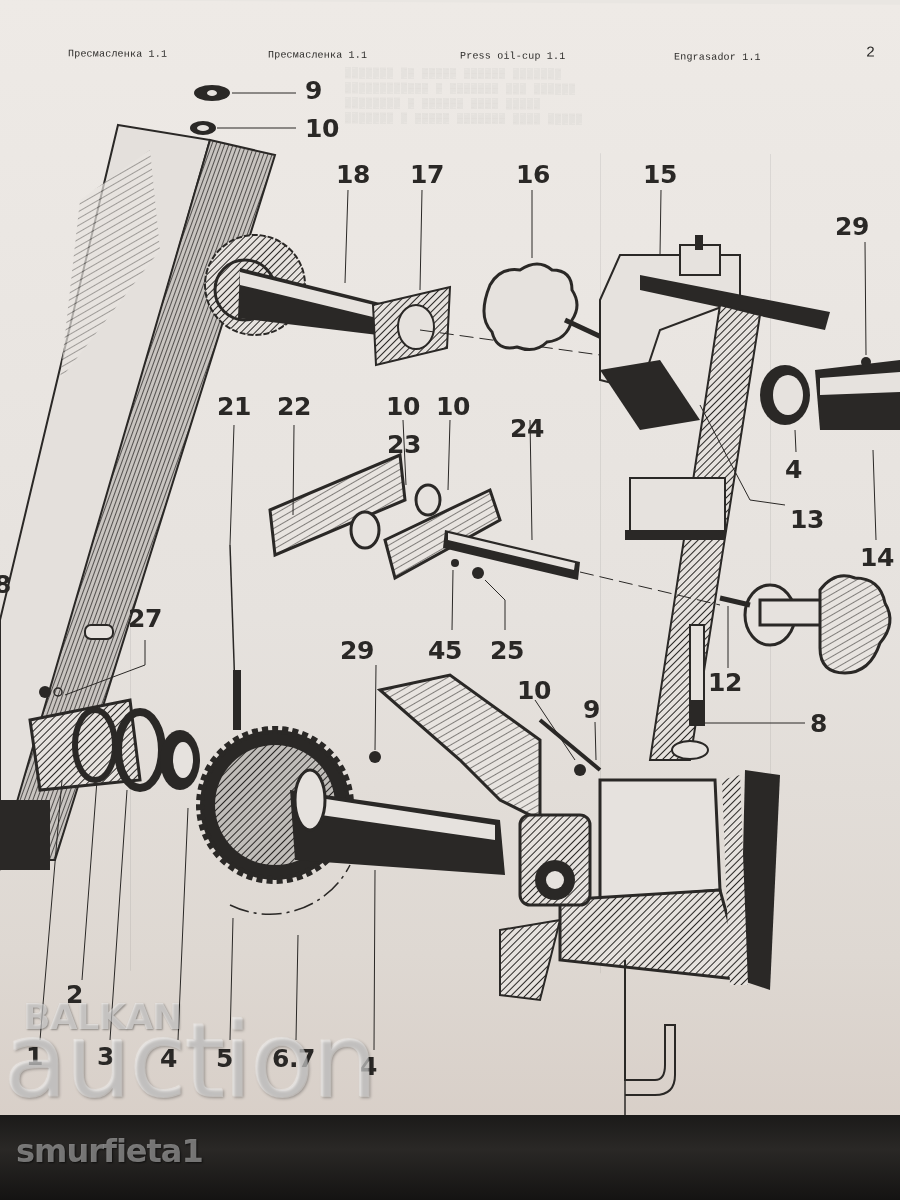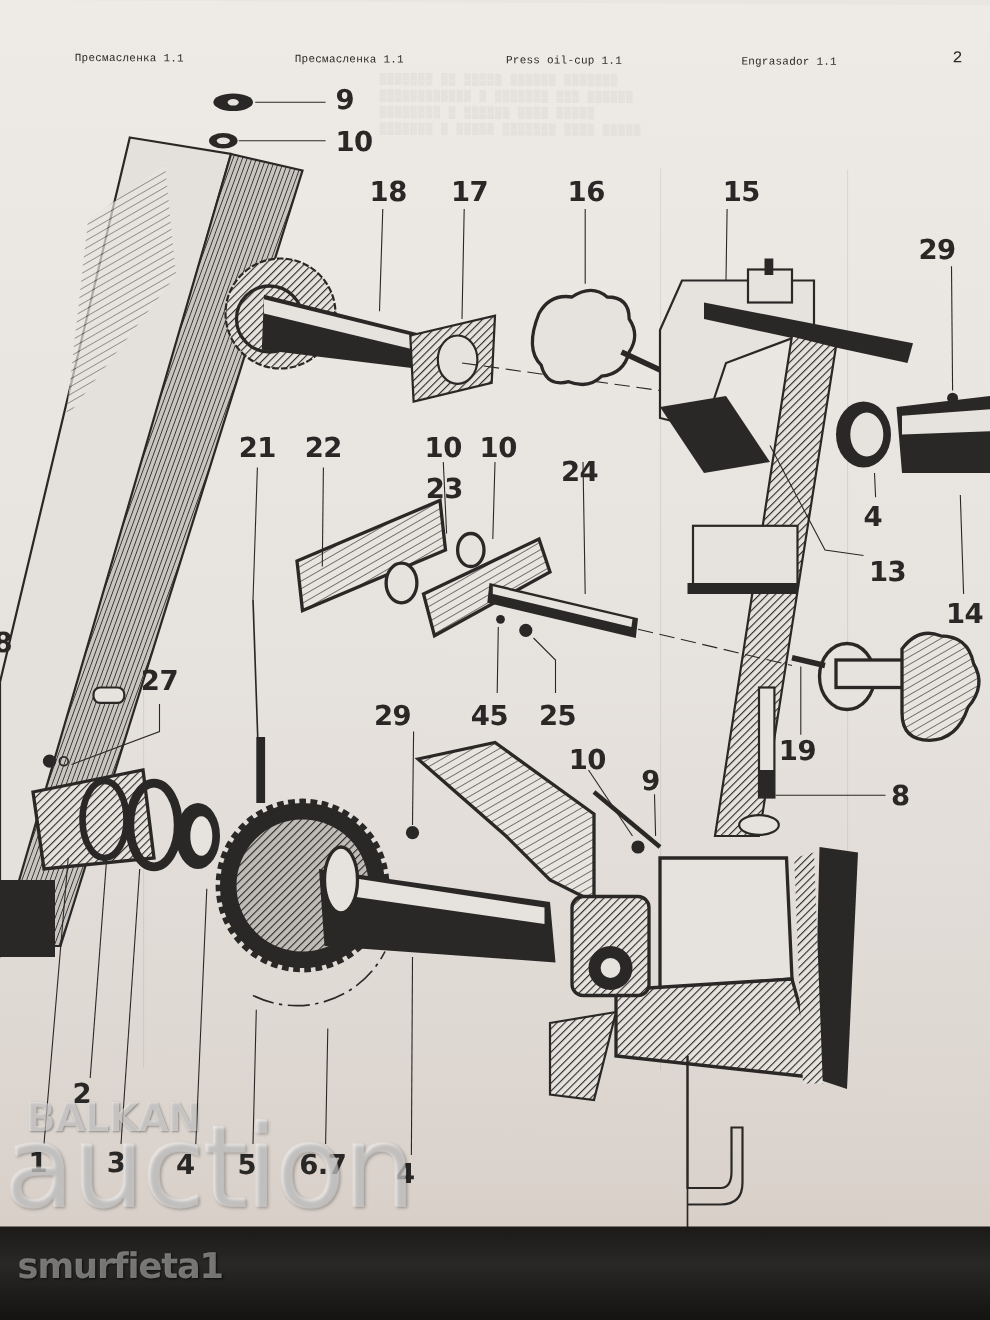--- a/index.html
+++ b/index.html
@@ -250,37 +250,37 @@
     <line x1="375" y1="870" x2="374" y2="1050" stroke="#2a2826" stroke-width="1"></line>
   </g>
 </svg>
 
 <div>
   <span class="label" style="left:305px; top:76px;">9</span>
   <span class="label" style="left:305px; top:114px;">10</span>
   <span class="label" style="left:336px; top:160px;">18</span>
   <span class="label" style="left:410px; top:160px;">17</span>
   <span class="label" style="left:516px; top:160px;">16</span>
-  <span class="label" style="left:657px; top:160px;">15</span>
+  <span class="label" style="left:643px; top:160px;">15</span>
   <span class="label" style="left:835px; top:212px;">29</span>
   <span class="label" style="left:217px; top:392px;">21</span>
   <span class="label" style="left:277px; top:392px;">22</span>
   <span class="label" style="left:386px; top:392px;">10</span>
   <span class="label" style="left:436px; top:392px;">10</span>
   <span class="label" style="left:510px; top:414px;text-align:center;">24</span>
   <span class="label" style="left:387px; top:430px;">23</span>
   <span class="label" style="left:785px; top:455px;">4</span>
   <span class="label" style="left:790px; top:505px;">13</span>
   <span class="label" style="left:860px; top:543px;">14</span>
   <span class="label" style="left:-6px; top:570px;">8</span>
   <span class="label" style="left:128px; top:604px;">27</span>
   <span class="label" style="left:340px; top:636px;">29</span>
   <span class="label" style="left:428px; top:636px;">45</span>
   <span class="label" style="left:490px; top:636px;">25</span>
-  <span class="label" style="left:708px; top:668px;">19</span>
+  <span class="label" style="left:708px; top:668px;">12</span>
   <span class="label" style="left:517px; top:676px;">10</span>
   <span class="label" style="left:583px; top:695px;">9</span>
   <span class="label" style="left:810px; top:709px;">8</span>
   <span class="label" style="left:66px; top:980px;">2</span>
   <span class="label" style="left:26px; top:1042px;">1</span>
   <span class="label" style="left:97px; top:1042px;">3</span>
   <span class="label" style="left:160px; top:1044px;">4</span>
   <span class="label" style="left:216px; top:1044px;">5</span>
   <span class="label" style="left:272px; top:1044px;">6.7</span>
   <span class="label" style="left:360px; top:1052px;">4</span>

